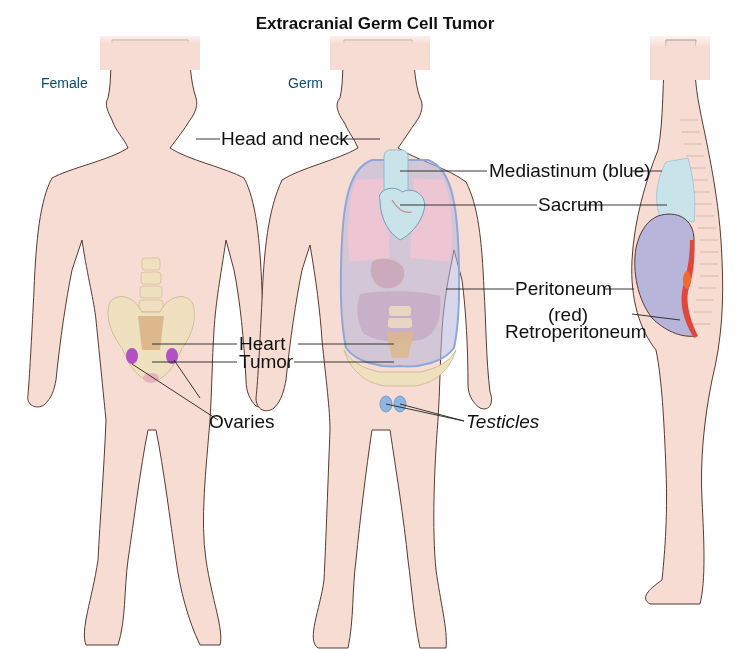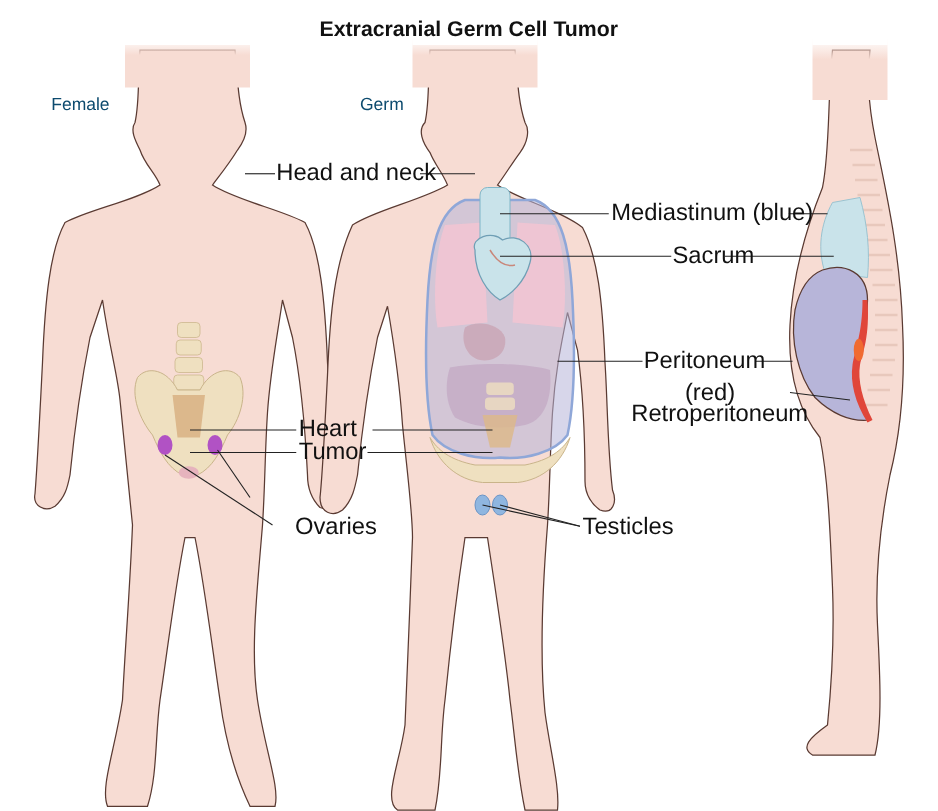--- a/index.html
+++ b/index.html
@@ -166,17 +166,17 @@
 <div class="lbl" style="left:221px; top:130px;">Head and neck</div>
 <div class="lbl" style="left:489px; top:162px;">Mediastinum (blue)</div>
 <div class="lbl" style="left:538px; top:196px;">Sacrum</div>
 <div class="lbl" style="left:515px; top:280px;">Peritoneum</div>
 <div class="lbl center" style="left:505px; top:306px; width:126px;">
   <div>(red)</div>
   <div>Retroperitoneum</div>
 </div>
 <div class="lbl" style="left:239px; top:335px;">Heart</div>
 <div class="lbl" style="left:239px; top:353px;">Tumor</div>
-<div class="lbl" style="left:236px; top:413px;">Ovaries</div>
-<div class="lbl" style="left:466px; top:413px;">Testicles</div>
+<div class="lbl" style="left:209px; top:413px;">Ovaries</div>
+<div class="lbl" style="left:466px; top:413px;font-style:italic;">Testicles</div>
 
 
 </div>
 
 </body></html>

